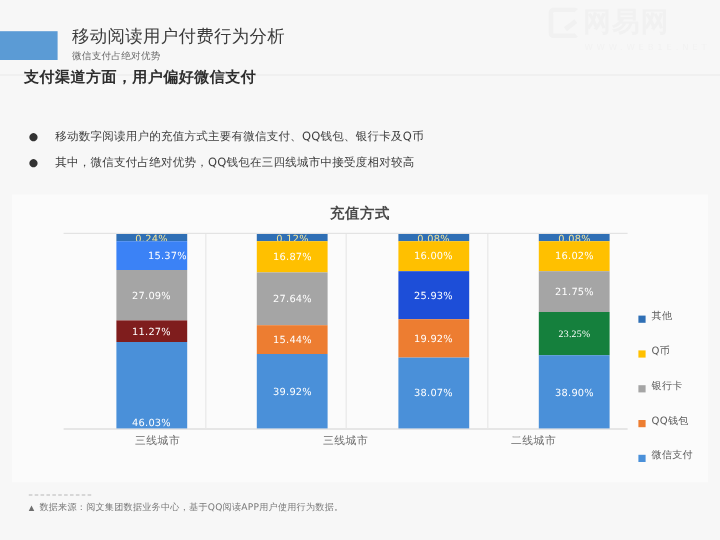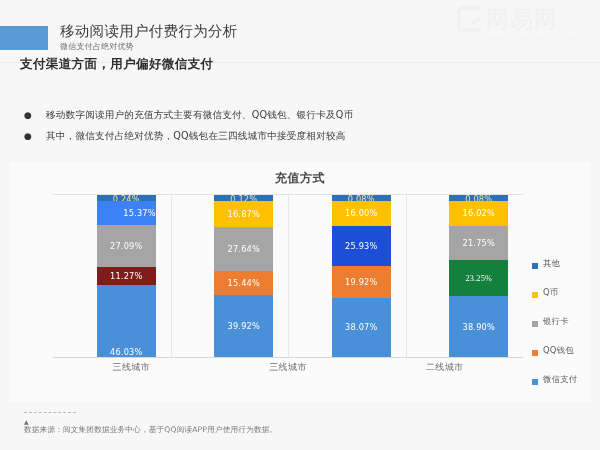--- a/index.html
+++ b/index.html
@@ -274,21 +274,20 @@
     width: 52px;
     border-top: 1px dashed #b8b8b8;
     margin-bottom: 5px;
   }
   .footer-note {
     display: flex;
     align-items: baseline;
     font-size: 7.6px;
     color: #7a7a7a;
     letter-spacing: 0.2px;
-    flex-direction: column;
   }
   .footer-tri {
     font-size: 6px;
     margin-right: 4px;
     color: #6e6e6e;
   }
 </style>
 </head>
 <body>
 

